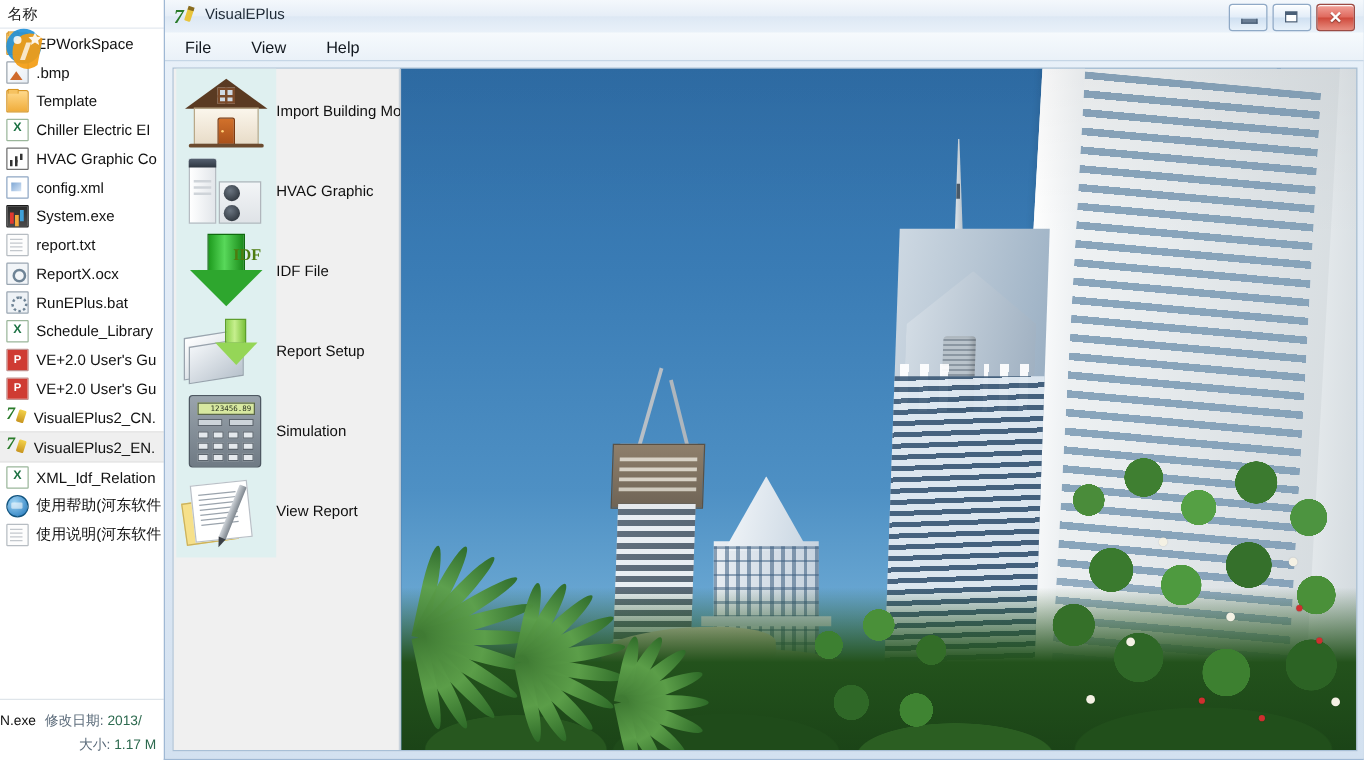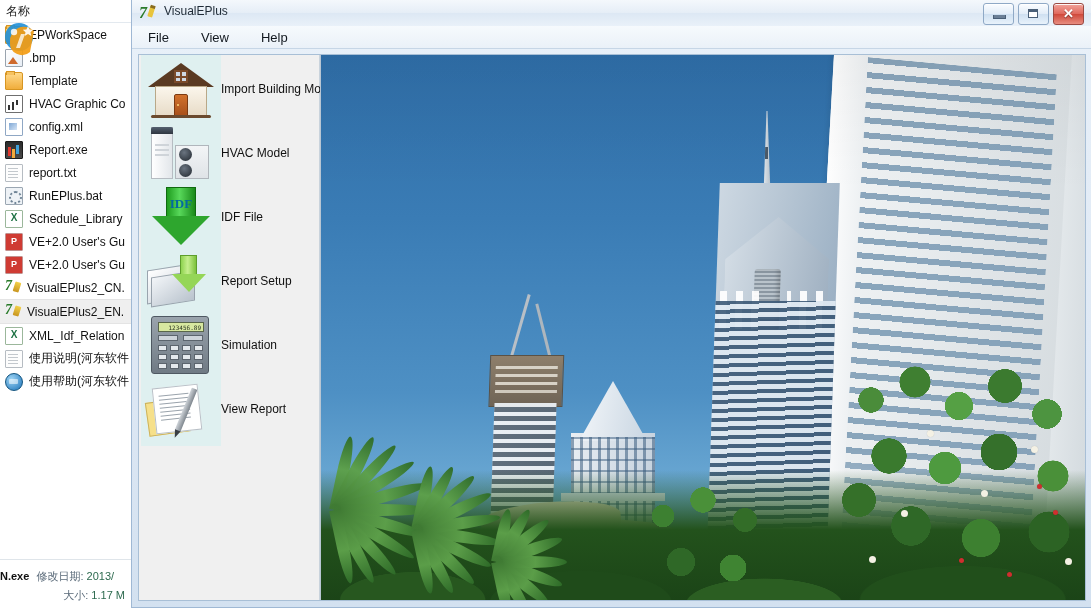--- a/index.html
+++ b/index.html
@@ -61,21 +61,21 @@
   .ico-chart{background:#ffffff;border:1px solid #6f6f6f;}
   .ico-chart:after{content:"";position:absolute;left:2px;bottom:2px;width:2px;height:5px;background:#333;box-shadow:4px 0 0 #333,4px -3px 0 0 #333,8px -5px 0 #333;}
 
   #status-pane{
     position:absolute;left:0;bottom:0;width:131px;height:48px;
     background:#ffffff;border-top:1px solid #dfe5ea;
     font-size:11px;color:#2b4a66;
   }
   #status-pane .srow{position:absolute;white-space:nowrap;overflow:hidden;width:131px;}
   #status-pane .r1{left:0;top:9px;}
-  #status-pane .r1 .nm{color:#101010;font-weight:bold;}
+  #status-pane .r1 .nm{color:#101010;font-weight:normal;}
   #status-pane .r1 .k{color:#5b6b7a;margin-left:4px;}
   #status-pane .r1 .v{color:#2d6a4f;}
   #status-pane .r2{left:0;top:28px;text-align:right;padding-right:6px;box-sizing:border-box;}
   #status-pane .r2 .k{color:#5b6b7a;}
   #status-pane .r2 .v{color:#2d6a4f;}
 
   
   #watermark{position:absolute;left:0;top:0;width:340px;height:80px;pointer-events:none;z-index:40;}
   #wm-logo{
     position:absolute;left:4px;top:22px;width:46px;height:42px;
@@ -179,21 +179,21 @@
   .i-hvac .indoor:before{content:"";position:absolute;left:-1px;top:-1px;width:22px;height:7px;background:linear-gradient(180deg,#556070,#2e3640);border-radius:2px 2px 0 0;}
   .i-hvac .indoor:after{content:"";position:absolute;left:3px;top:16px;width:14px;height:2px;background:#cfd4d9;box-shadow:0 5px 0 #cfd4d9,0 10px 0 #cfd4d9;}
   .i-hvac .outdoor{position:absolute;left:26px;top:22px;width:34px;height:34px;background:linear-gradient(180deg,#f3f5f7,#dfe3e7);border:1px solid #b0b6bc;box-sizing:border-box;}
   .i-hvac .fan1{position:absolute;left:30px;top:25px;width:13px;height:13px;border-radius:50%;background:radial-gradient(circle at 40% 35%,#6a7480,#20262d);}
   .i-hvac .fan2{position:absolute;left:30px;top:41px;width:13px;height:13px;border-radius:50%;background:radial-gradient(circle at 40% 35%,#6a7480,#20262d);}
 
   
   .i-idf{position:absolute;left:14px;top:2px;width:56px;height:60px;}
   .i-idf .shaft{position:absolute;left:13px;top:0;width:30px;height:30px;background:linear-gradient(90deg,#1e9c1e,#58d85a 45%,#1a8a1a);border:1px solid #0f6b0f;box-sizing:border-box;}
   .i-idf .head{position:absolute;left:-1px;top:29px;width:0;height:0;border-left:29px solid transparent;border-right:29px solid transparent;border-top:29px solid #2ea62e;}
-  .i-idf .txt{position:absolute;left:0;top:9px;width:56px;text-align:center;font-size:13px;font-weight:bold;color:#0369a1;font-family:"Liberation Serif",serif;}
+  .i-idf .txt{position:absolute;left:0;top:9px;width:56px;text-align:right;font-size:13px;font-weight:bold;color:#4d7c0f;font-family:"Liberation Serif",serif;}
 
   
   .i-rset{position:absolute;left:8px;top:6px;width:68px;height:52px;}
   .i-rset .page{position:absolute;left:0;top:12px;width:44px;height:34px;background:linear-gradient(150deg,#ffffff,#c9d2db);border:1px solid #9aa4ae;transform:skewY(-9deg);box-sizing:border-box;}
   .i-rset .page2{position:absolute;left:4px;top:19px;width:44px;height:30px;background:linear-gradient(150deg,#f2f5f8,#b9c3cd);border:1px solid #98a2ac;transform:skewY(-9deg);box-sizing:border-box;}
   .i-rset .shaft{position:absolute;left:33px;top:0;width:17px;height:20px;background:linear-gradient(90deg,#8fd34f,#c6ef8e 45%,#7cc23c);border:1px solid #5e9e2c;box-sizing:border-box;}
   .i-rset .head{position:absolute;left:25px;top:19px;width:0;height:0;border-left:17px solid transparent;border-right:17px solid transparent;border-top:18px solid #95d657;}
 
   
   .i-calc{position:absolute;left:12px;top:3px;width:58px;height:58px;background:linear-gradient(180deg,#9aa4ad,#6f7a84);border:1px solid #4e5862;border-radius:3px;box-sizing:border-box;}
@@ -424,34 +424,42 @@
       </div>
       <div class="frow">
         <span class="fico ico-bmp"></span>
         <span class="fname">.bmp</span>
       </div>
       <div class="frow">
         <span class="fico ico-folder"></span>
         <span class="fname">Template</span>
       </div>
       <div class="frow">
+        <span class="fico ico-xls"></span>
+        <span class="fname">Chiller Electric EI</span>
+      </div>
+      <div class="frow">
         <span class="fico ico-chart"></span>
         <span class="fname">HVAC Graphic Co</span>
       </div>
       <div class="frow">
         <span class="fico ico-xml"></span>
         <span class="fname">config.xml</span>
       </div>
       <div class="frow">
         <span class="fico ico-exe"></span>
-        <span class="fname">Report.exe</span>
+        <span class="fname">System.exe</span>
       </div>
       <div class="frow">
         <span class="fico ico-doc"></span>
         <span class="fname">report.txt</span>
+      </div>
+      <div class="frow">
+        <span class="fico ico-ocx"></span>
+        <span class="fname">ReportX.ocx</span>
       </div>
       <div class="frow">
         <span class="fico ico-bat"></span>
         <span class="fname">RunEPlus.bat</span>
       </div>
       <div class="frow">
         <span class="fico ico-xls"></span>
         <span class="fname">Schedule_Library</span>
       </div>
       <div class="frow">
@@ -468,26 +476,26 @@
       </div>
       <div class="frow sel">
         <span class="fico ico-vep"></span>
         <span class="fname">VisualEPlus2_EN.</span>
       </div>
       <div class="frow">
         <span class="fico ico-xls"></span>
         <span class="fname">XML_Idf_Relation</span>
       </div>
       <div class="frow">
+        <span class="fico ico-globe"></span>
+        <span class="fname">使用帮助(河东软件</span>
+      </div>
+      <div class="frow">
         <span class="fico ico-doc"></span>
         <span class="fname">使用说明(河东软件</span>
-      </div>
-      <div class="frow">
-        <span class="fico ico-globe"></span>
-        <span class="fname">使用帮助(河东软件</span>
       </div>
     </div>
 
   <div id="status-pane">
     <div class="srow r1">
       <span class="nm">N.exe</span>
       <span class="k">修改日期:</span>
       <span class="v">2013/</span>
     </div>
     <div class="srow r2">
@@ -557,21 +565,21 @@
 
         <div class="navitem" style="top:66px">
           <div class="nicon">
             <div class="i-hvac">
               <div class="indoor"></div>
                 <div class="outdoor"></div>
               <div class="fan1"></div>
                 <div class="fan2"></div>
             </div>
           </div>
-          <div class="nlabel">HVAC Model</div>
+          <div class="nlabel">HVAC Graphic</div>
         </div>
 
         <div class="navitem" style="top:130px">
           <div class="nicon">
             <div class="i-idf">
               <div class="shaft"></div>
                 <div class="head"></div>
               <div class="txt">IDF</div>
             </div>
           </div>

